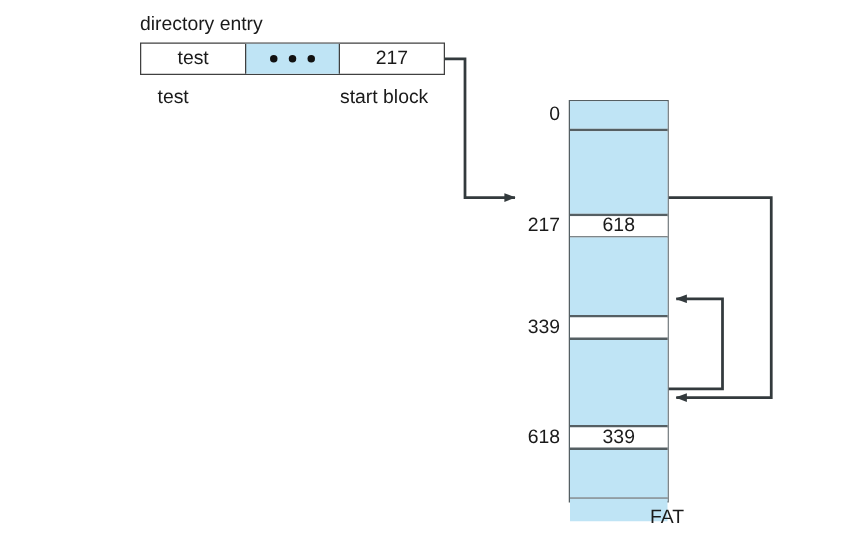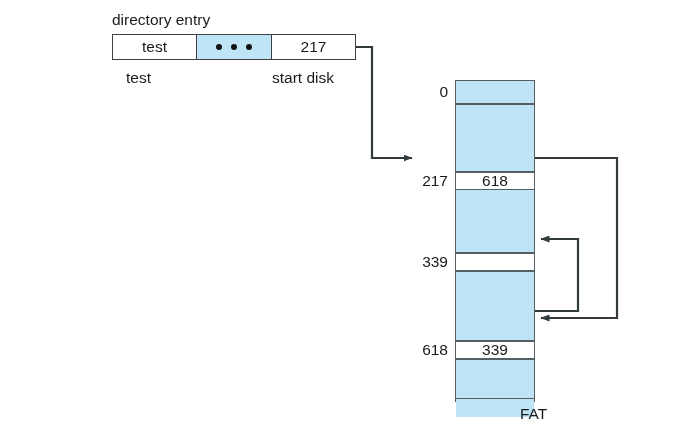--- a/index.html
+++ b/index.html
@@ -163,21 +163,21 @@
     <div class="dir-cell" id="dir-cell-name">test</div>
     <div class="dir-cell" id="dir-cell-middle">
       <span class="dot"></span>
       <span class="dot"></span>
       <span class="dot"></span>
     </div>
     <div class="dir-cell" id="dir-cell-start">217</div>
   </div>
 
   <div class="lbl" id="label-name">test</div>
-  <div class="lbl" id="label-start-block">start disk</div>
+  <div class="lbl" id="label-start-block">start block</div>
 
   <div id="fat-index-col">
       <div class="fat-index" style="top: 3px;">0</div>
       <div class="fat-index" style="top: 91.6px;">217</div>
       <div class="fat-index" style="top: 173.2px;">339</div>
       <div class="fat-index" style="top: 260.8px;">618</div>
     </div>
 
   <div id="fat-table">
       <div class="fat-row filled" style="top: 0px; height: 22px;"></div>

